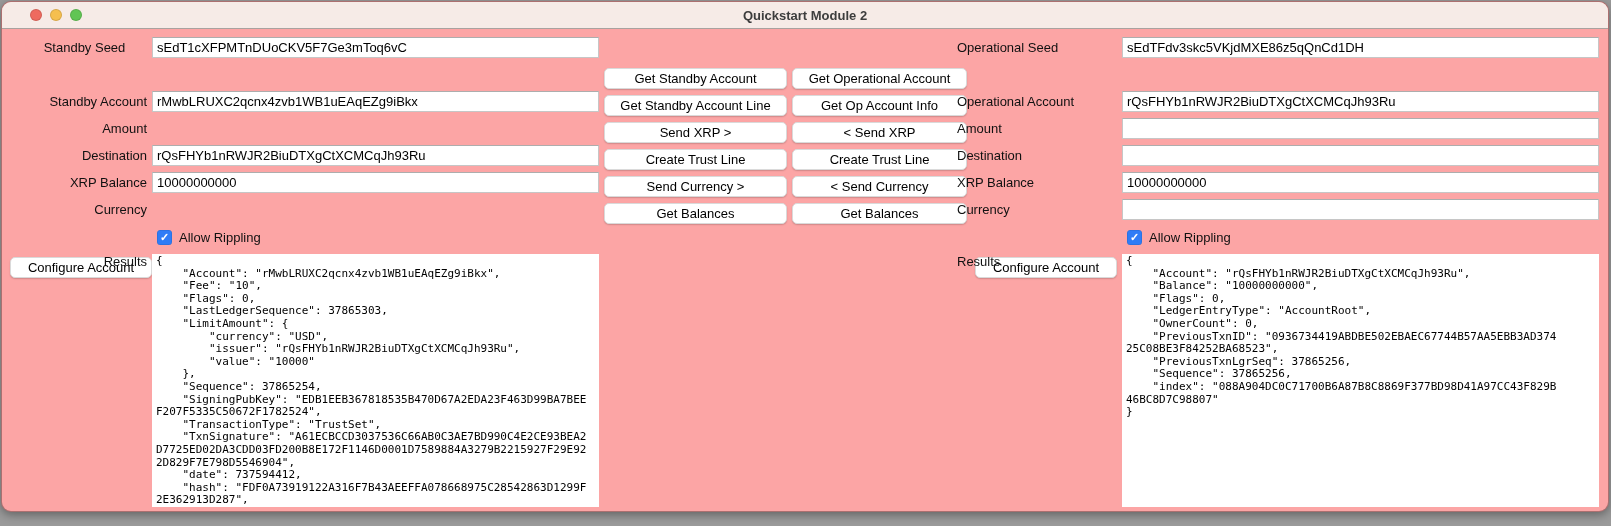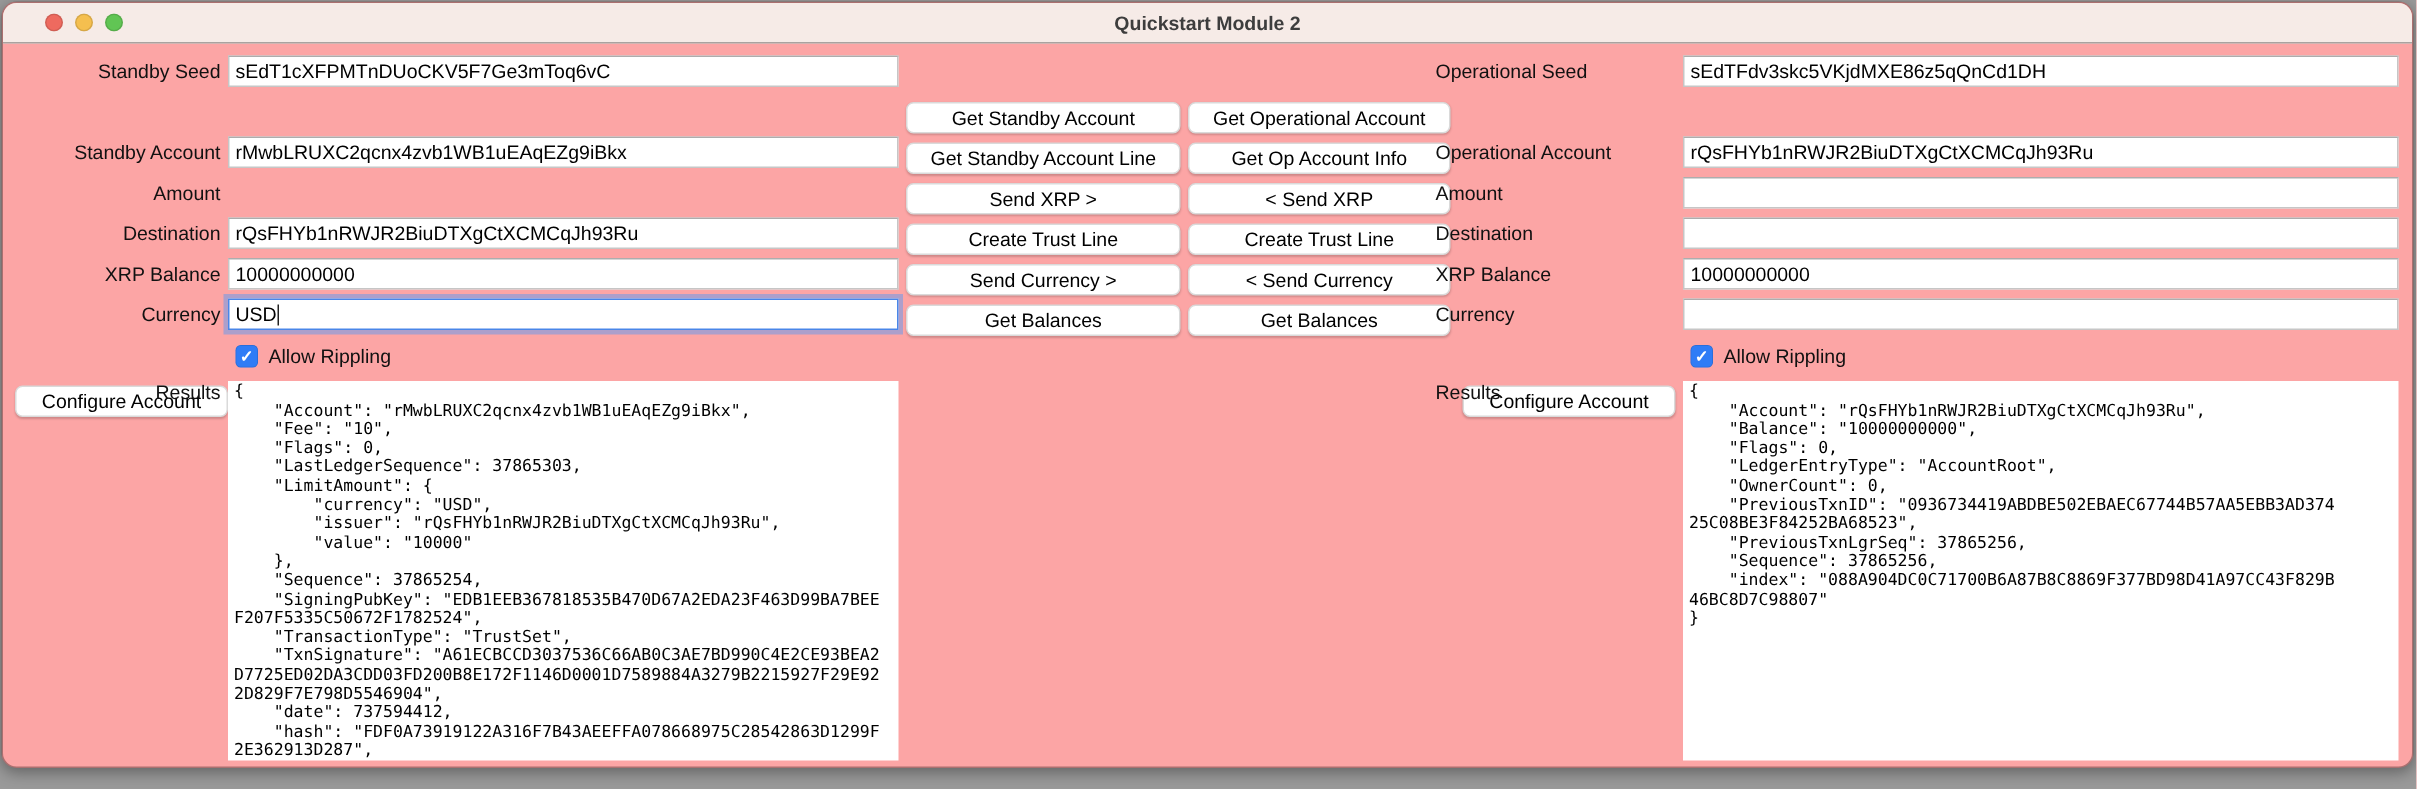--- a/index.html
+++ b/index.html
@@ -14,21 +14,21 @@
   .light { width:12px; height:12px; border-radius:50%; display:inline-block; }
   .light.red    { background:#ee6a5f; border:1px solid rgba(0,0,0,0.12); }
   .light.yellow { background:#f5bf4f; border:1px solid rgba(0,0,0,0.12); }
   .light.green  { background:#61c554; border:1px solid rgba(0,0,0,0.12); }
   .title { position:absolute; left:0; right:0; top:0; height:27px; line-height:27px;
            text-align:center; font-size:13px; font-weight:bold; color:#3d3d3d; }
 
   .f { position:absolute; }
   .lab { font-size:13px; color:#111; line-height:21px; height:21px; }
   .llab { left:0; width:145px; text-align:right; }
-  .llab.alignleft { text-align:right; padding-left:20px; }
+  .llab.alignleft { text-align:center; padding-left:20px; }
   .rlab { left:955px; width:160px; text-align:left; }
 
   .input { height:21px; background:#fff; border:1px solid #c6c6c6; border-top-color:#adadad;
            display:flex; align-items:center; padding:0 4px; font-size:13px; color:#000; }
   .lin { left:150px; width:447px; }
   .rin { left:1120px; width:477px; }
   .input.focused { border:1px solid #4a86e8; box-shadow:0 0 0 3px rgba(105,155,235,0.55); }
   .caret { width:1px; height:14px; background:#222; display:inline-block; margin-left:1px; }
 
   .btn { height:21px; background:#ffffff; border:1px solid #dadada; border-radius:5px;
@@ -115,24 +115,20 @@
         <span>10000000000</span>
       </div>
     <div class="f btn btnA" style="top:170px">Get Balances</div>
     <div class="f btn btnB" style="top:170px">Get Balances</div>
     <div class="f lab rlab" style="top:170px">XRP Balance</div>
     <div class="f input rin" style="top:170px">
         <span>10000000000</span>
       </div>
 
     <div class="f lab llab" style="top:197px">Currency</div>
-    <div class="f input lin focused" style="top:197px">
-        <span>USD</span>
-        <span class="caret"></span>
-      </div>
     <div class="f lab rlab" style="top:197px">Currency</div>
     <div class="f input rin" style="top:197px">
         <span></span>
       </div>
 
     <div class="f btn cfgL">Configure Account</div>
     <div class="f chkrow" style="left:155px; top:224px">
       <span class="checkbox">
           <span>✓</span>
         </span>

